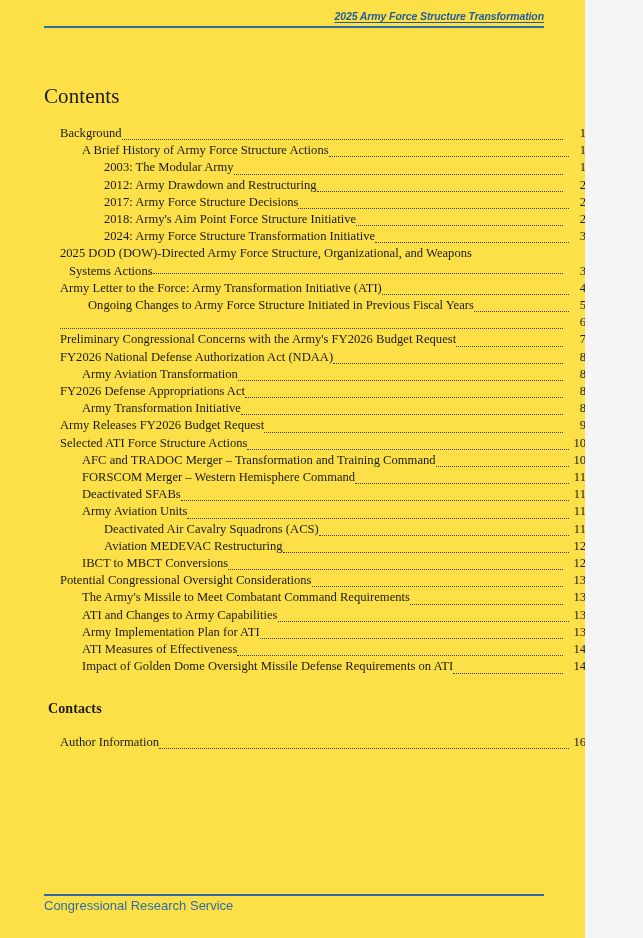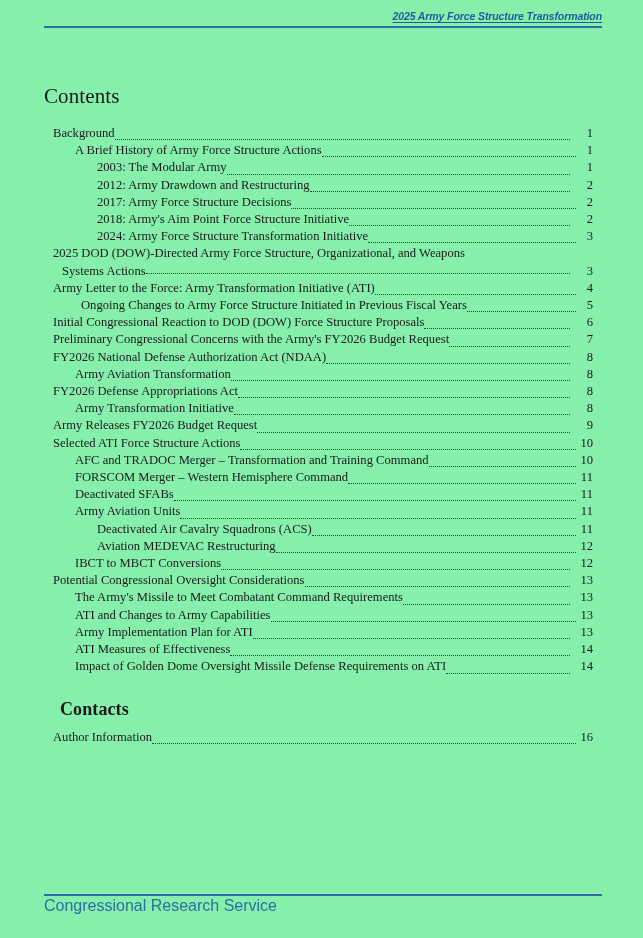--- a/index.html
+++ b/index.html
@@ -2,23 +2,23 @@
 <html><head>
 <meta charset="utf-8">
 <style>
   html, body {
     margin: 0;
     padding: 0;
     background: #f5f5f5;
   }
   .page {
     position: relative;
-    width: 643px;
+    width: 585px;
     height: 938px;
-    background: #86efac;
+    background: #fde047;
     font-family: "Liberation Serif", "DejaVu Serif", serif;
     color: #1a1a1a;
     overflow: hidden;
     box-sizing: border-box;
   }
 
   
   .header {
     position: absolute;
     left: 44px;
@@ -61,28 +61,28 @@
     font-family: "Liberation Serif", "DejaVu Serif", serif;
     font-weight: normal;
     font-size: 21px;
     line-height: 24px;
     margin: 0 0 17px 0;
     letter-spacing: 0.1px;
   }
   h2.section-title {
     font-family: "Liberation Serif", "DejaVu Serif", serif;
     font-weight: bold;
-    font-size: 18px;
+    font-size: 14px;
     line-height: 18px;
-    margin: 0 0 11px 16px;
+    margin: 0 0 11px 4px;
     letter-spacing: 0.1px;
   }
 
   .toc-list {
-    margin: 9px;
+    margin: 16px;
     padding: 0;
     list-style: none;
   }
   .toc-entry {
     display: flex;
     align-items: flex-end;
     font-size: 12.6px;
     line-height: 17.2px;
     white-space: nowrap;
   }
@@ -153,21 +153,21 @@
     right: 0;
     top: 0;
     height: 1.6px;
     background: #2e6da4;
   }
   .footer-text {
     position: absolute;
     left: 0;
     top: 5px;
     font-family: "Liberation Sans", "DejaVu Sans", sans-serif;
-    font-size: 16px;
+    font-size: 13px;
     color: #2e6da4;
     line-height: 13px;
     white-space: nowrap;
     text-align: right;
   }
 </style>
 </head>
 <body>
 
 <div class="page">
@@ -228,21 +228,20 @@
           <span class="label">Army Letter to the Force: Army Transformation Initiative (ATI)</span>
           <span class="leader"></span>
           <span class="page-num">4</span>
         </li>
         <li class="toc-entry lvl2b tight">
           <span class="label">Ongoing Changes to Army Force Structure Initiated in Previous Fiscal Years</span>
           <span class="leader"></span>
           <span class="page-num">5</span>
         </li>
         <li class="toc-entry lvl1 loose">
-          <span class="label">Initial Congressional Reaction to DOD (DOW) Force Structure Proposals</span>
           <span class="leader"></span>
           <span class="page-num">6</span>
         </li>
         <li class="toc-entry lvl1 loose">
           <span class="label">Preliminary Congressional Concerns with the Army's FY2026 Budget Request</span>
           <span class="leader"></span>
           <span class="page-num">7</span>
         </li>
         <li class="toc-entry lvl1 loose">
           <span class="label">FY2026 National Defense Authorization Act (NDAA)</span>

